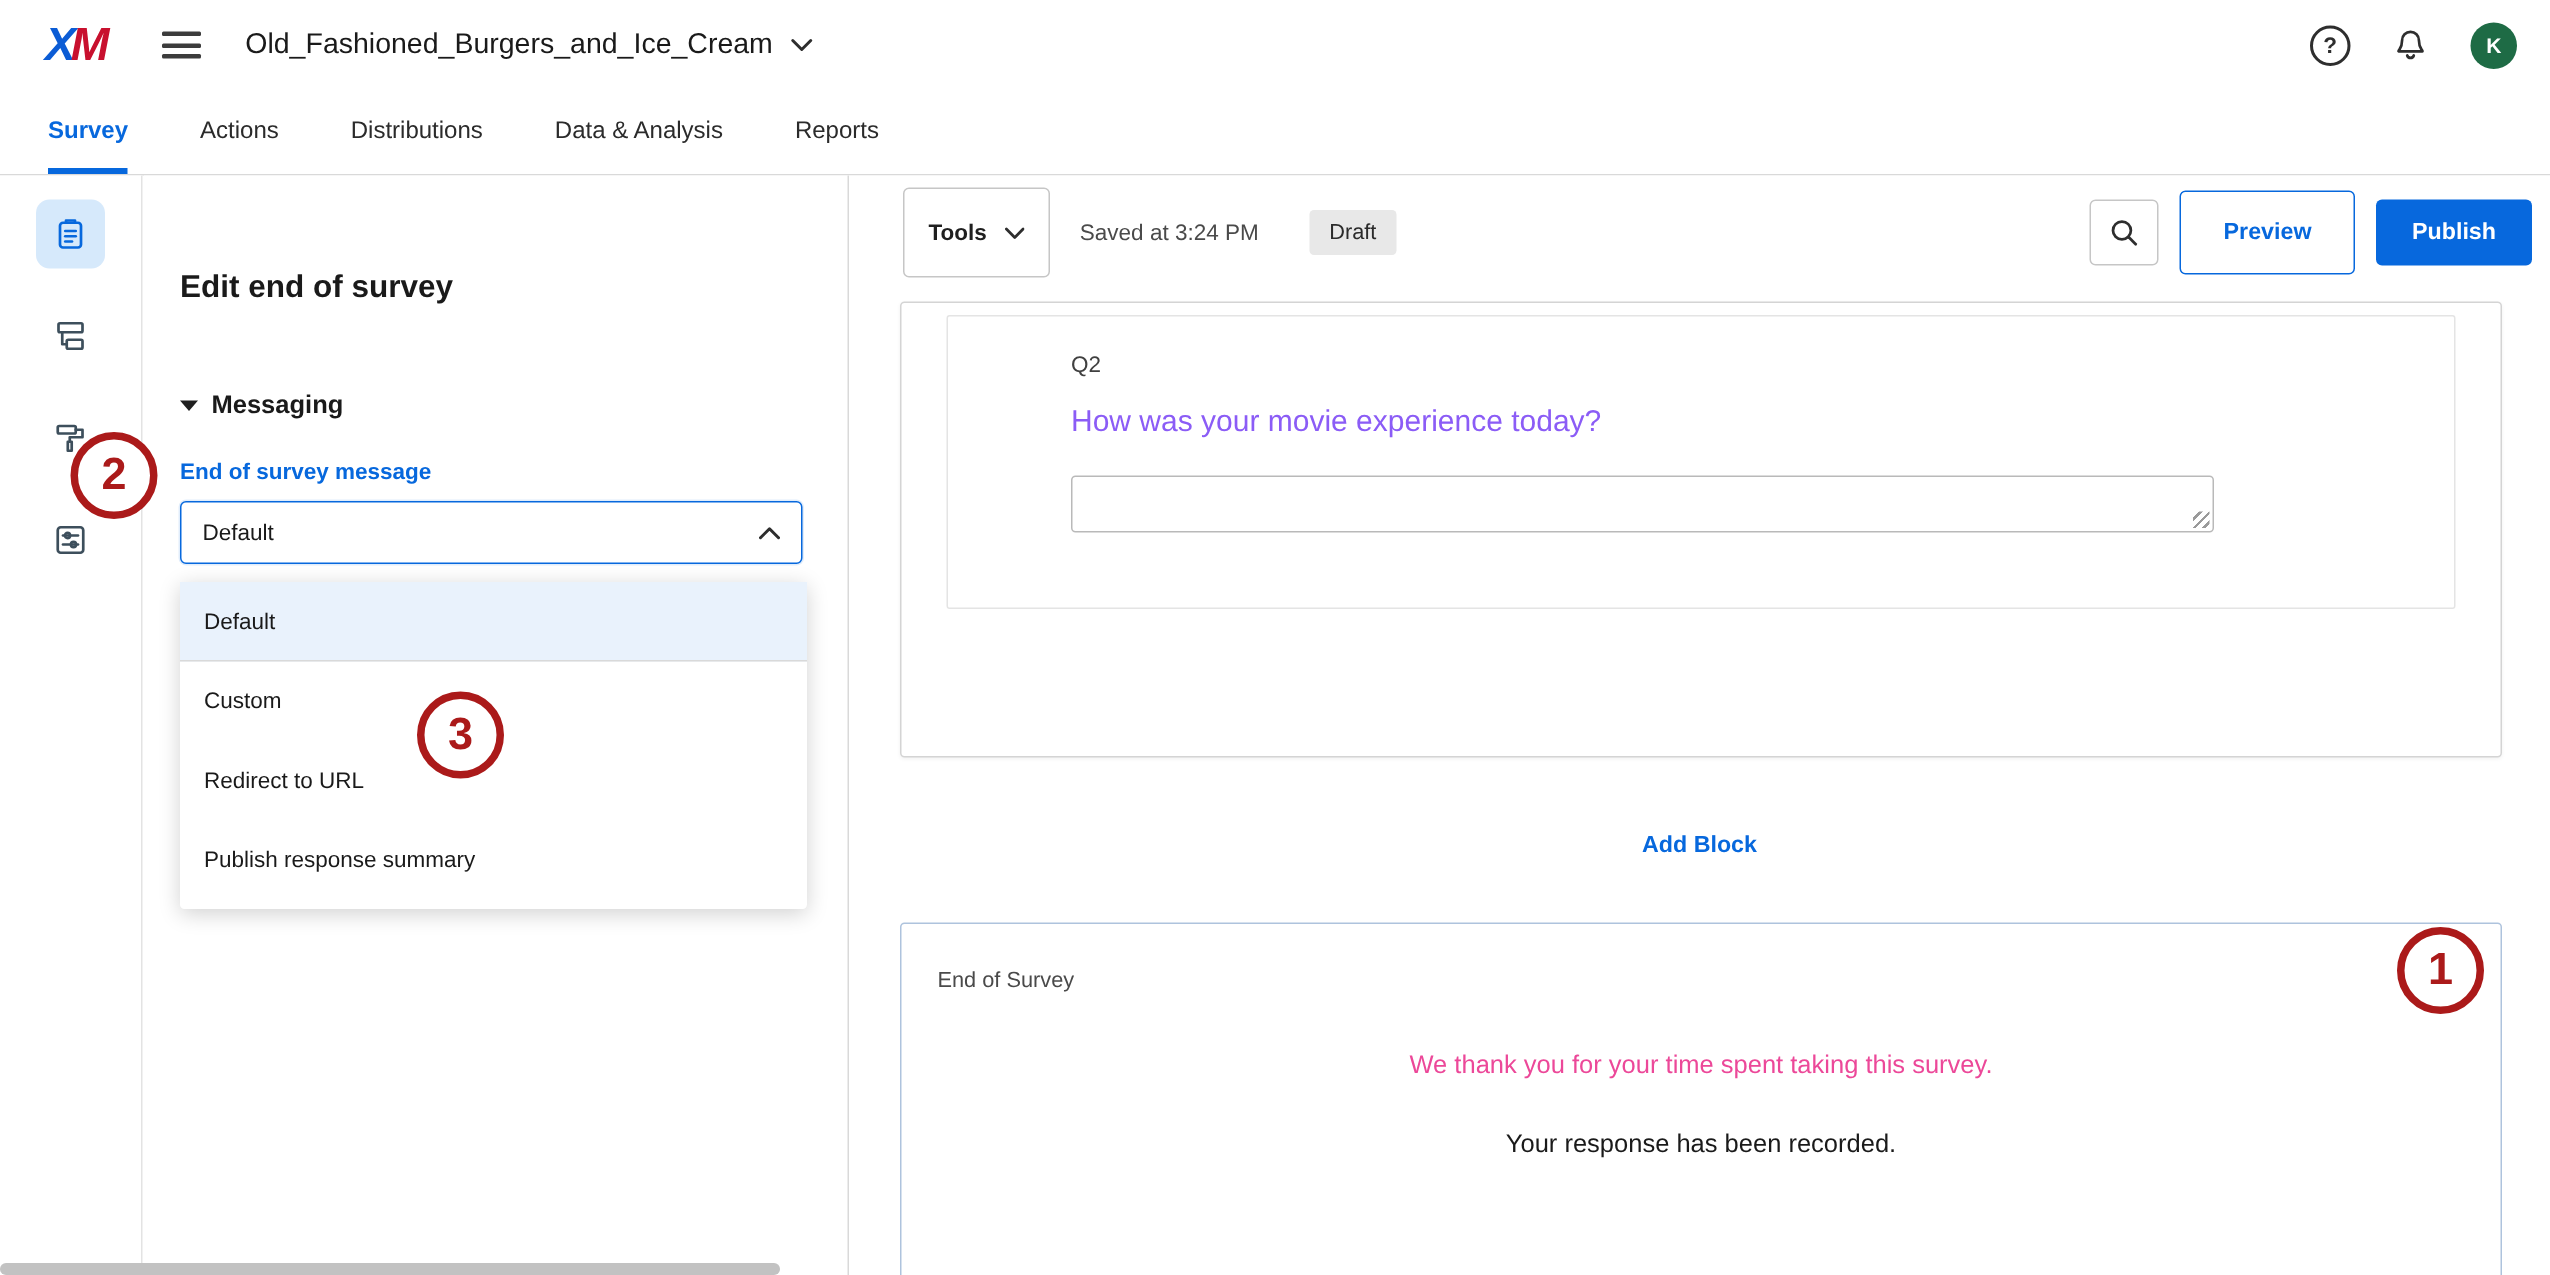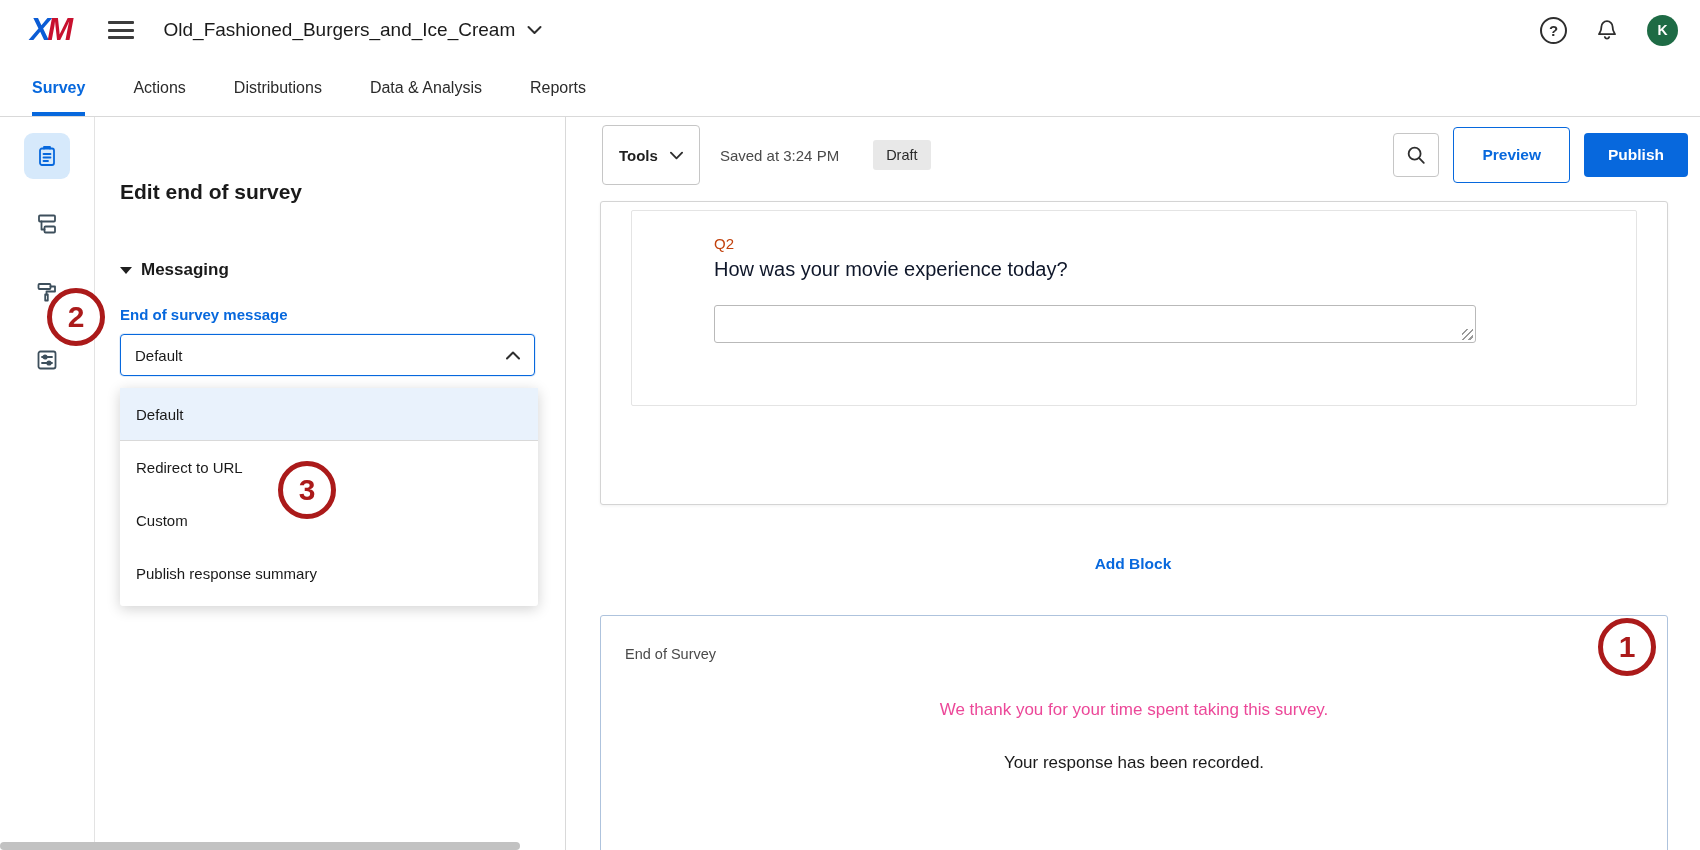--- a/index.html
+++ b/index.html
@@ -86,22 +86,22 @@
                       display:flex; align-items:center; cursor:pointer; }
   .btn-primary { height:44px; padding:0 24px; background:#0768dd; border:none; border-radius:4px;
                  color:#fff; font-size:15.5px; font-weight:bold; display:flex;
                  align-items:center; gap:10px; cursor:pointer; }
 
   .block-card { position:absolute; left:34px; right:32px; top:84px; height:304px; background:#fff;
                 border:1px solid #d4d4d4; border-radius:3px; box-shadow:0 1px 3px rgba(0,0,0,0.06); }
   .question-card { position:absolute; left:30px; right:30px; top:8px; height:196px;
                    border:1px solid #e4e4e4; border-radius:2px; background:#fff;
                    padding:24px 0 0 82px; cursor:pointer; }
-  .qid { font-size:15px; color:#c2410c; }
-  .qtext { margin-top:6px; font-size:20px; color:#0f172a; }
+  .qid { font-size:15px; color:#404040; }
+  .qtext { margin-top:18px; font-size:20px; color:#8b5cf6; }
   .qinput { margin-top:24px; width:762px; height:38px; border:1px solid #b9b9b9;
             border-radius:3px; background:#fff; position:relative; cursor:text; }
   .qinput::after { content:""; position:absolute; right:2px; bottom:2px; width:11px; height:11px;
                    background:repeating-linear-gradient(135deg, transparent 0 3px, #9a9a9a 3px 4.5px); }
   .block-footer { position:absolute; left:36px; right:36px; bottom:27px; display:flex; align-items:center; }
   .collapse-toggle { width:0; height:0; border-left:7px solid transparent;
                      border-right:7px solid transparent; border-bottom:9px solid #3c3c3c;
                      cursor:pointer; margin-left:4px; }
   .footer-btns { margin-left:auto; display:flex; gap:26px; }
   .plus-glyph { font-size:21px; font-weight:normal; line-height:1; margin-top:-2px; }
@@ -222,22 +222,22 @@
 
     <div class="select-box">
       <span>Default</span>
       <svg width="14" height="9" viewBox="0 0 14 9" fill="none" stroke="#2e2e2e" stroke-width="2" stroke-linecap="round" stroke-linejoin="round">
           <polyline points="1,7.5 7,1.5 13,7.5"></polyline>
         </svg>
     </div>
 
     <div class="menu">
       <div class="menu-item selected">Default</div>
+      <div class="menu-item">Custom</div>
       <div class="menu-item">Redirect to URL</div>
-      <div class="menu-item">Custom</div>
       <div class="menu-item">Publish response summary</div>
     </div>
   </div>
 
   <div class="main">
 
     <div class="main-toolbar">
       <div class="tools-btn">
         <span>Tools</span>
         <svg width="13" height="9" viewBox="0 0 14 9" fill="none" stroke="#2e2e2e" stroke-width="2" stroke-linecap="round" stroke-linejoin="round">

